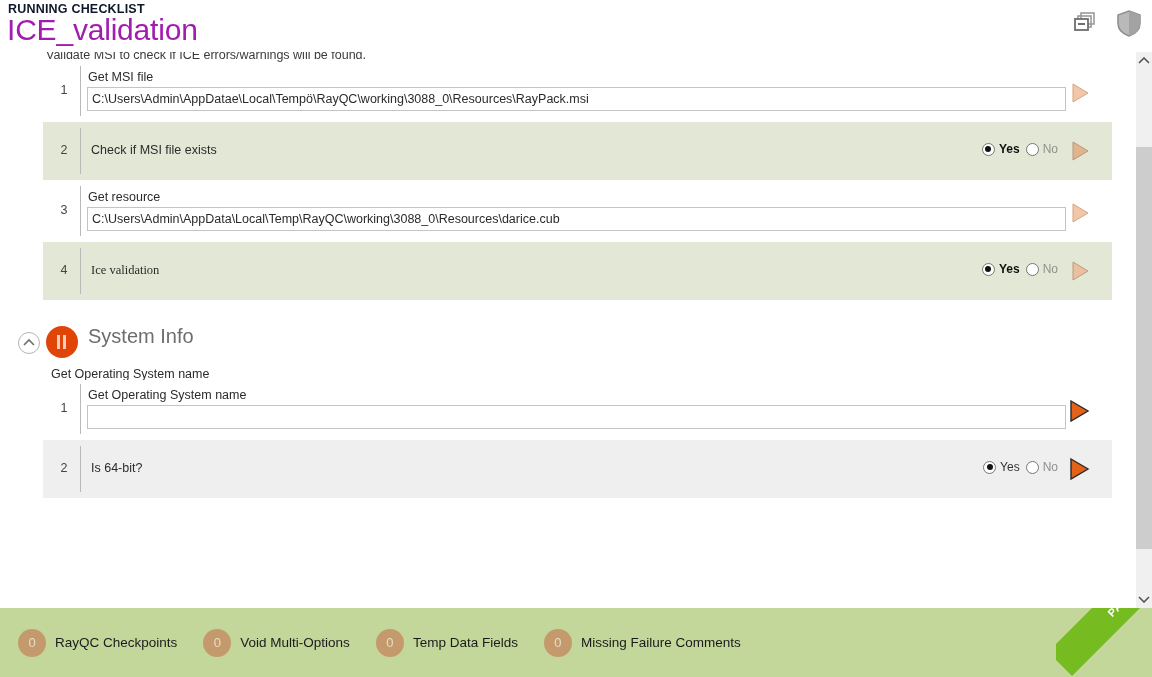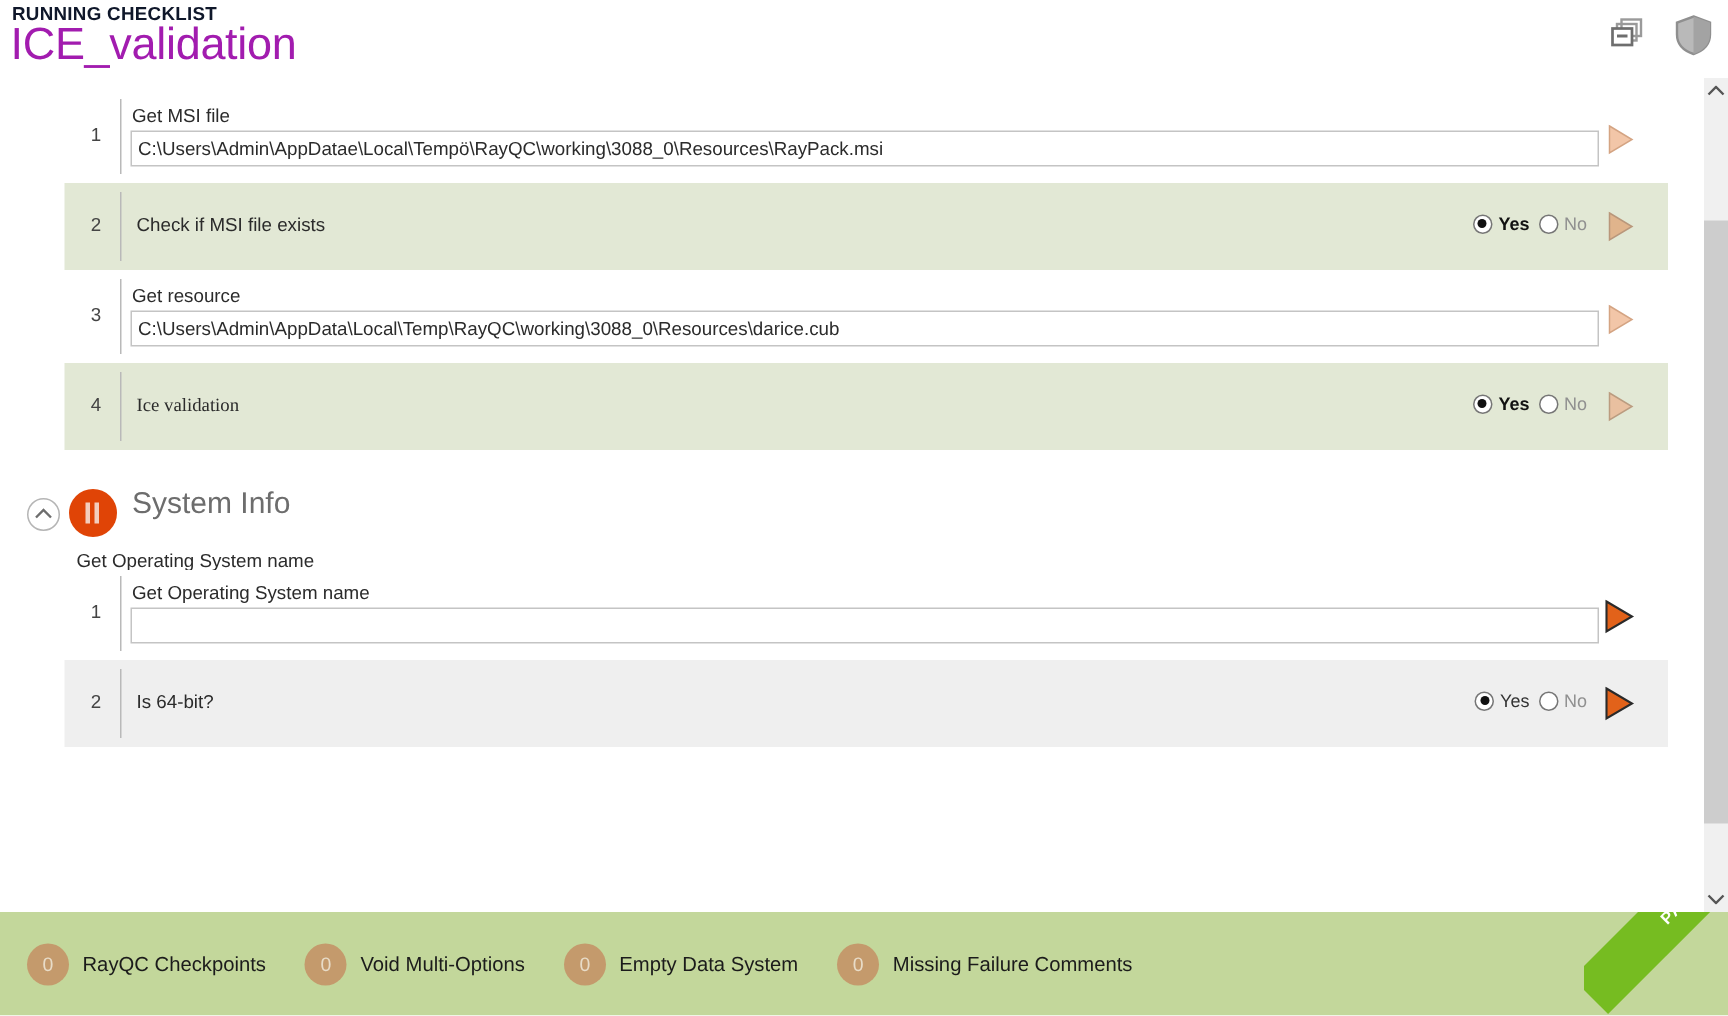--- a/index.html
+++ b/index.html
@@ -139,20 +139,21 @@
       <svg width="30" height="30" viewBox="0 0 30 30">
         <path d="M15 3 L26 7 V15 C26 22 21 26 15 28 C9 26 4 22 4 15 V7 Z" fill="#b9b9b9" stroke="#8f8f8f" stroke-width="1.6"></path>
         <path d="M15 3 L26 7 V15 C26 22 21 26 15 28 Z" fill="#a3a3a3"></path>
       </svg>
     </span>
   </div>
 </div>
 
 <div class="scrollarea">
 
+  <div class="desc">Validate MSI to check if ICE errors/warnings will be found.</div>
 
   <div class="rows">
 
     <div class="row white" style="height:58px;">
       <div class="num" style="top:21px;">1</div>
       <div class="divider" style="top:4px;height:50px;"></div>
       <div class="field-label">Get MSI file</div>
       <input class="field-input" type="text" value="C:\Users\Admin\AppDatae\Local\Tempö\RayQC\working\3088_0\Resources\RayPack.msi" style="">
       <span class="play" style="top:19px;">
         <svg width="24" height="24" viewBox="0 0 24 24">
@@ -286,21 +287,21 @@
     <div class="stat">
       <span class="stat-circle">0</span>
       <span class="stat-text">RayQC Checkpoints</span>
     </div>
     <div class="stat">
       <span class="stat-circle">0</span>
       <span class="stat-text">Void Multi-Options</span>
     </div>
     <div class="stat">
       <span class="stat-circle">0</span>
-      <span class="stat-text">Empty Data System</span>
+      <span class="stat-text">Temp Data Fields</span>
     </div>
     <div class="stat">
       <span class="stat-circle">0</span>
       <span class="stat-text">Missing Failure Comments</span>
     </div>
   </div>
   <div class="ribbon">
     <div class="band">
       <span>PASSED</span>
     </div>

